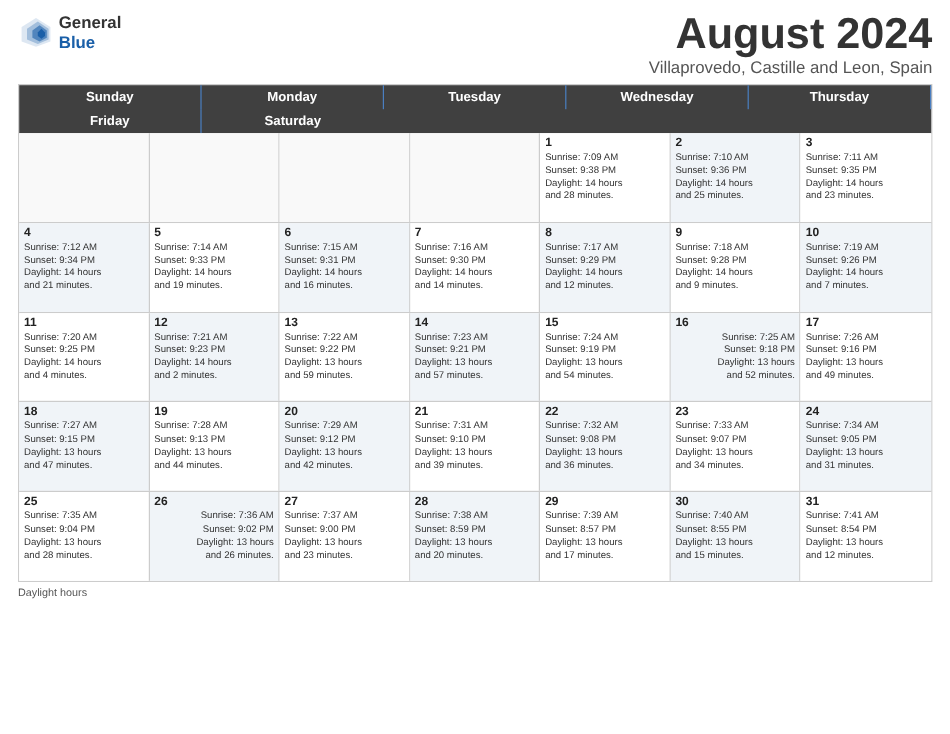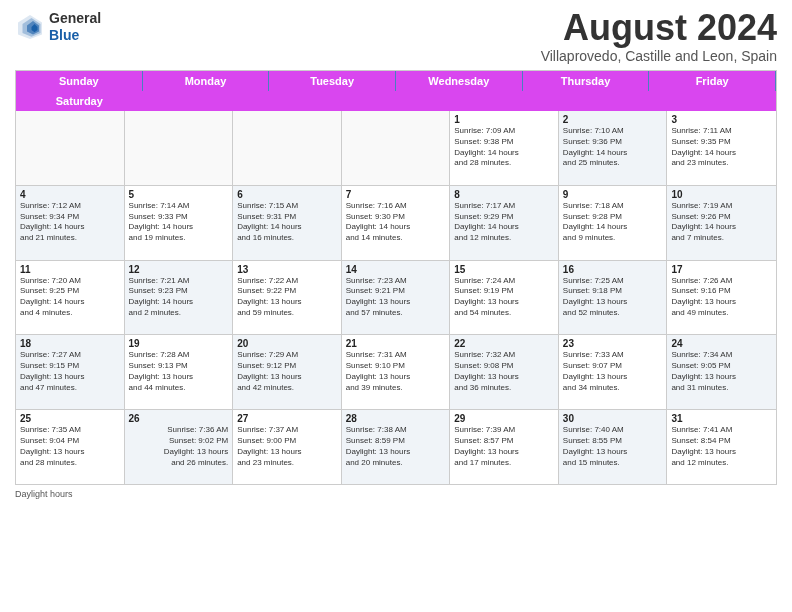--- a/index.html
+++ b/index.html
@@ -53,22 +53,22 @@
       margin-top: 2px;
     }
     .calendar {
       flex: 1;
       display: flex;
       flex-direction: column;
       border: 1px solid #ccc;
     }
     .cal-header {
       display: grid;
-      grid-template-columns: repeat(6, 1fr);
-      background: #d946ef;
+      grid-template-columns: repeat(5, 1fr);
+      background: #404040;
     }
     .cal-header-cell {
       color: #fff;
       font-size: 11px;
       font-weight: bold;
       text-align: center;
       padding: 4px 2px;
       border-right: 1px solid #4a7fc1;
     }
     .cal-header-cell:last-child { border-right: none; }
@@ -256,21 +256,21 @@
           </div>
           <div class="cal-cell">
             <div class="day-num">15</div>
             <div class="day-info" style="white-space: pre-line;">Sunrise: 7:24 AM
 Sunset: 9:19 PM
 Daylight: 13 hours
 and 54 minutes.</div>
           </div>
           <div class="cal-cell alt">
             <div class="day-num">16</div>
-            <div class="day-info" style="white-space: pre-line;">Sunrise: 7:25 AM
+            <div class="day-info" style="white-space: pre-line; text-align: right;">Sunrise: 7:25 AM
 Sunset: 9:18 PM
 Daylight: 13 hours
 and 52 minutes.</div>
           </div>
           <div class="cal-cell">
             <div class="day-num">17</div>
             <div class="day-info" style="white-space: pre-line;">Sunrise: 7:26 AM
 Sunset: 9:16 PM
 Daylight: 13 hours
 and 49 minutes.</div>

